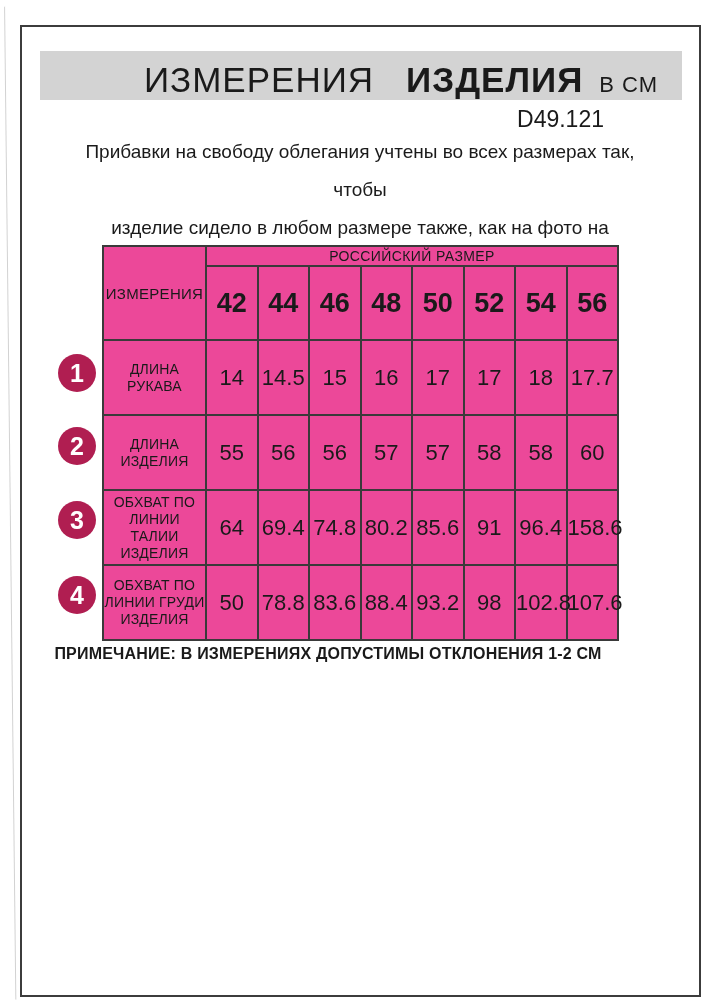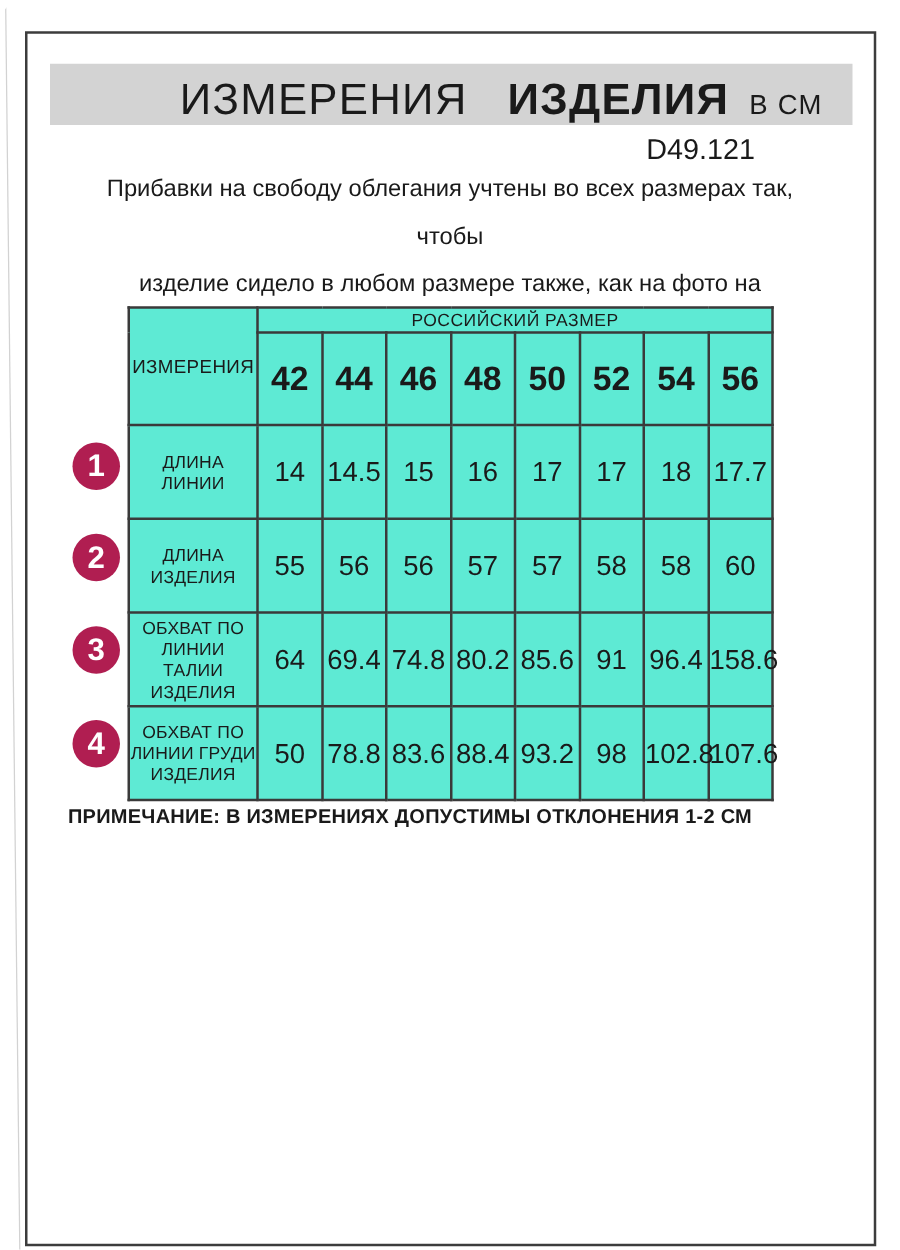--- a/index.html
+++ b/index.html
@@ -86,21 +86,21 @@
     top: 245px;
     width: 517px;
     border-collapse: collapse;
     table-layout: fixed;
   }
   .size-table td, .size-table th {
     border: 2px solid #3a3a3a;
     text-align: center;
     vertical-align: middle;
     padding: 0;
-    background: #5eead4;
+    background: #ec4899;
   }
   .size-table col.label-col { width: 103px; }
   .corner-cell { font-size: 15px; font-weight: 400; letter-spacing: 0.3px; }
   .group-header-cell { font-size: 14px; font-weight: 400; height: 18px; letter-spacing: 0.4px; }
   .size-cell { font-size: 27px; font-weight: 700; height: 72px; margin-left: 44px; }
   .row-label-cell {
     font-size: 14px;
     font-weight: 400;
     white-space: pre-line;
     line-height: 17px;
@@ -182,21 +182,21 @@
         <td class="size-cell">42</td>
         <td class="size-cell">44</td>
         <td class="size-cell">46</td>
         <td class="size-cell">48</td>
         <td class="size-cell">50</td>
         <td class="size-cell">52</td>
         <td class="size-cell">54</td>
         <td class="size-cell">56</td>
       </tr>
       <tr>
-        <td class="row-label-cell">ДЛИНА ЛИНИИ</td>
+        <td class="row-label-cell">ДЛИНА РУКАВА</td>
         <td class="value-cell">14</td>
         <td class="value-cell">14.5</td>
         <td class="value-cell">15</td>
         <td class="value-cell">16</td>
         <td class="value-cell">17</td>
         <td class="value-cell">17</td>
         <td class="value-cell">18</td>
         <td class="value-cell">17.7</td>
       </tr>
       <tr>

